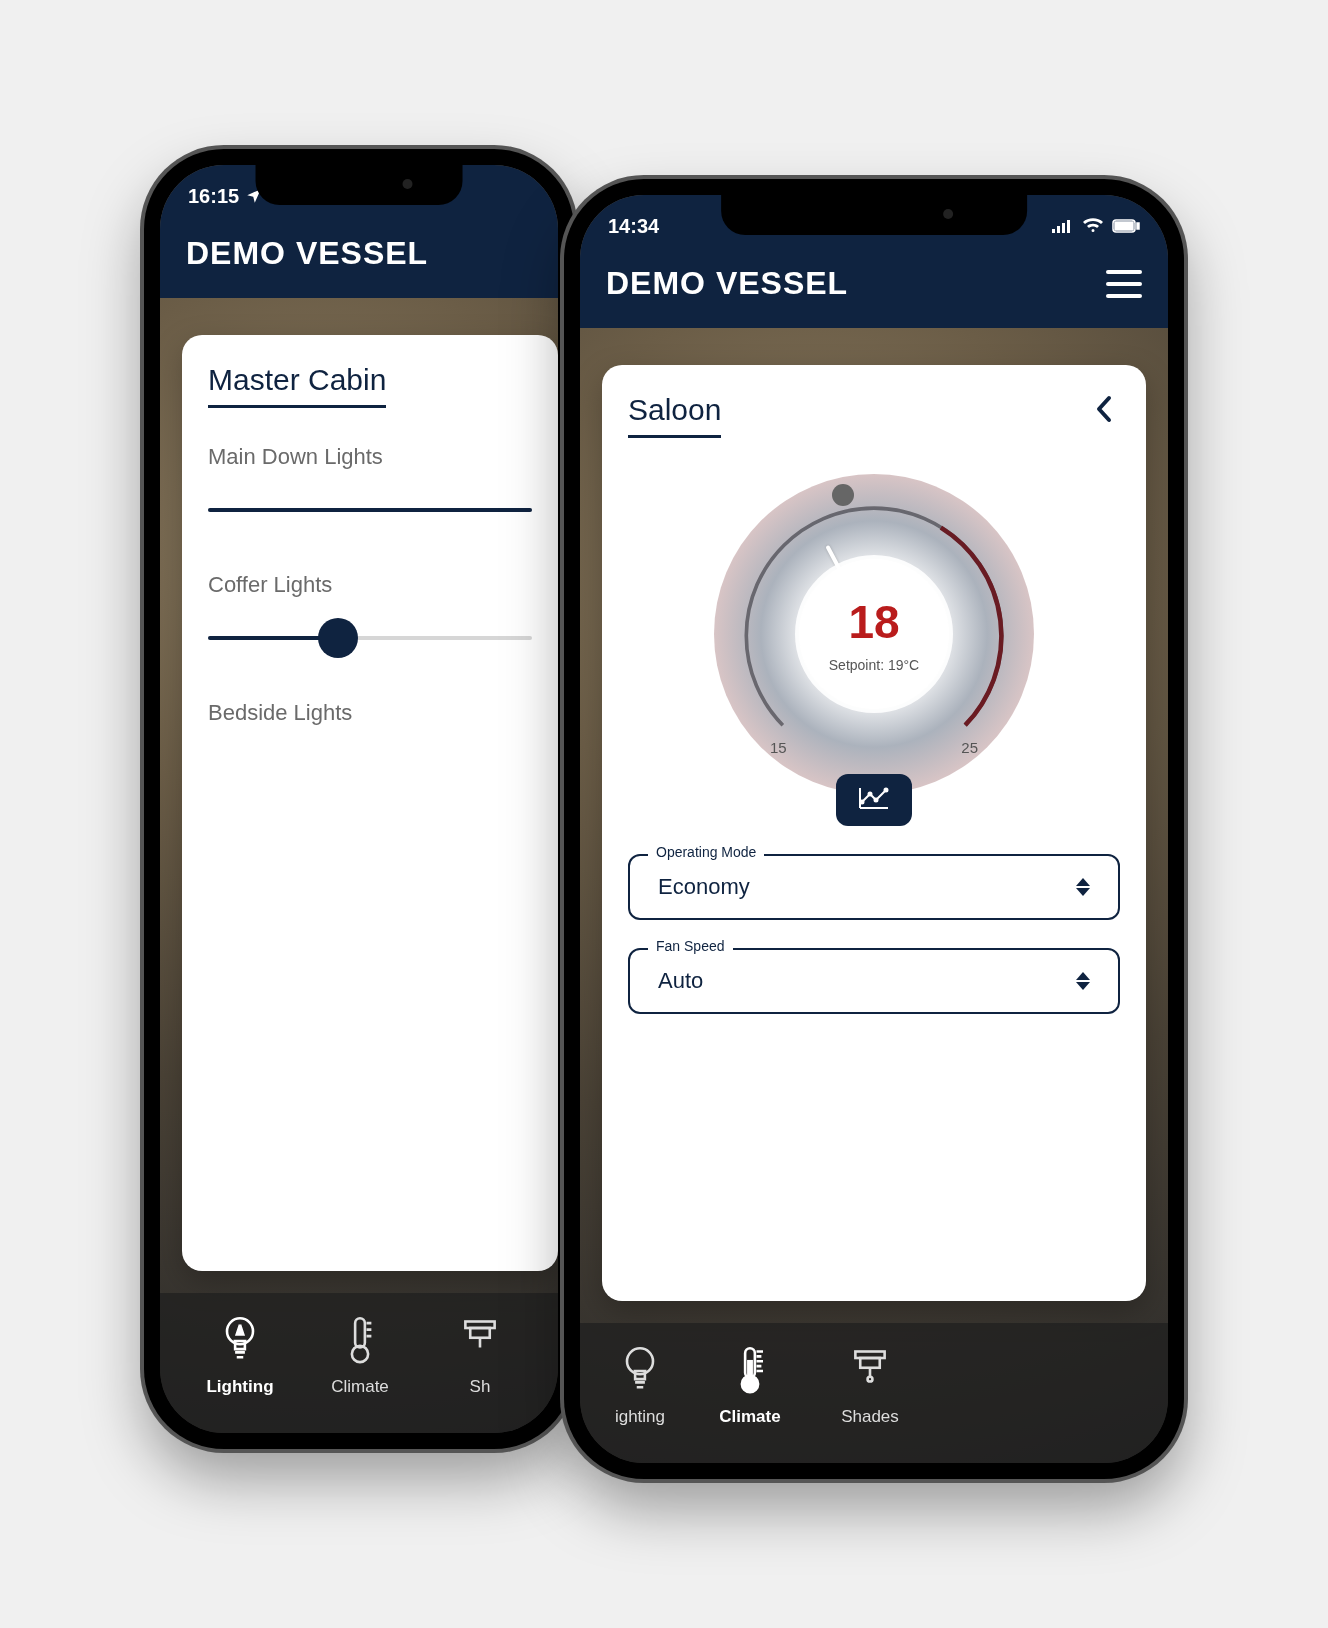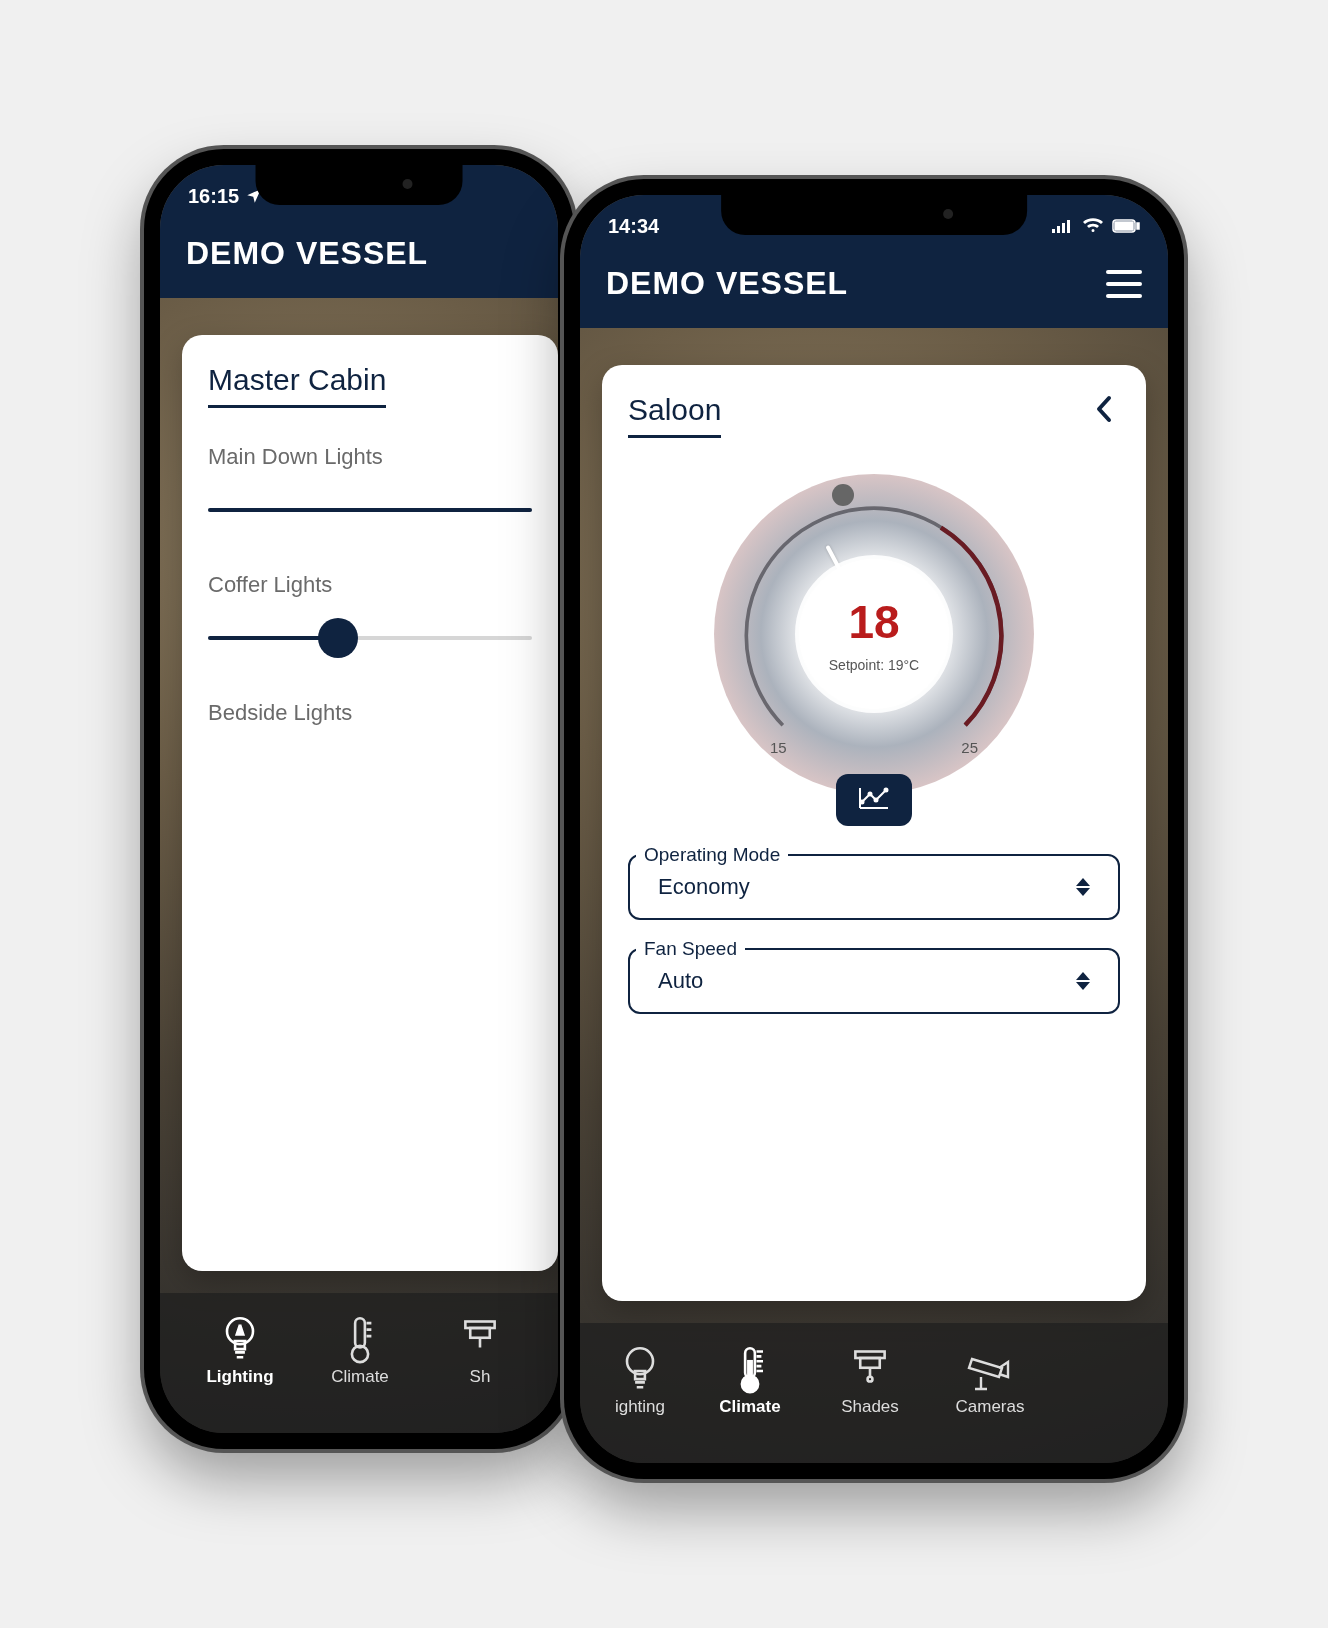--- a/index.html
+++ b/index.html
@@ -192,23 +192,23 @@
     background: #0f2340;
     color: #fff;
     border-radius: 12px;
     padding: 12px 22px;
     cursor: pointer;
     z-index: 5;
     position: relative;
   }
   .select-group { margin-top: 28px; position: relative; }
   .select-label {
-    position: absolute; top: -10px; left: 8px;
+    position: absolute; top: -10px; left: 20px;
     background: #fff; padding: 0 8px;
-    font-size: 19px; color: #0f2340;
+    font-size: 14px; color: #0f2340;
   }
   .select-box {
     border: 2.5px solid #0f2340;
     border-radius: 12px;
     padding: 18px 28px;
     display: flex; justify-content: space-between; align-items: center;
     cursor: pointer;
     margin-top: 16px;
   }
   .select-value { font-size: 22px; color: #0f2340; }
@@ -222,21 +222,21 @@
     background: rgba(30,30,30,.7);
     display: flex;
     justify-content: flex-start;
     overflow: hidden;
     border-radius: 0 0 64px 64px;
   }
   .tab {
     flex: 0 0 auto;
     width: 120px;
     padding: 22px 4px 20px;
-    display: flex; flex-direction: column; align-items: center; 
+    display: flex; flex-direction: column; align-items: center; gap: 10px;
     color: #ddd;
     cursor: pointer;
   }
   .tab.active { color: #fff; font-weight: 700; }
   .tab svg { width: 48px; height: 52px; }
   .tab-label { font-size: 17px; white-space: nowrap; }
   .phone.left .tabbar { padding-left: 20px; }
   .phone.right .tabbar { padding-left: 10px; }
   .phone.left .tab:first-child { margin-left: 0; }
   .dial-arc {
@@ -452,26 +452,17 @@
         </div>
         <div class="tab">
           <svg viewBox="0 0 24 32" fill="none" stroke="#ddd" stroke-width="1.6">
               <rect x="3" y="4" width="18" height="4"></rect>
               <rect x="6" y="8" width="12" height="6"></rect>
               <line x1="12" y1="14" x2="12" y2="20"></line>
               <circle cx="12" cy="21" r="1.5"></circle>
             </svg>
           <div class="tab-label">Shades</div>
         </div>
-        <div class="tab">
-          <svg viewBox="0 0 32 32" fill="none" stroke="#ddd" stroke-width="1.6">
-              <path d="M4 8l20 6-2 6-20-6z"></path>
-              <path d="M22 14l6-4v10l-6-2"></path>
-              <line x1="10" y1="20" x2="10" y2="28"></line>
-              <line x1="6" y1="28" x2="14" y2="28"></line>
-            </svg>
-          <div class="tab-label">Cameras</div>
-        </div>
       </div>
     </div>
   </div>
 
 </div>
 
 </body></html>

